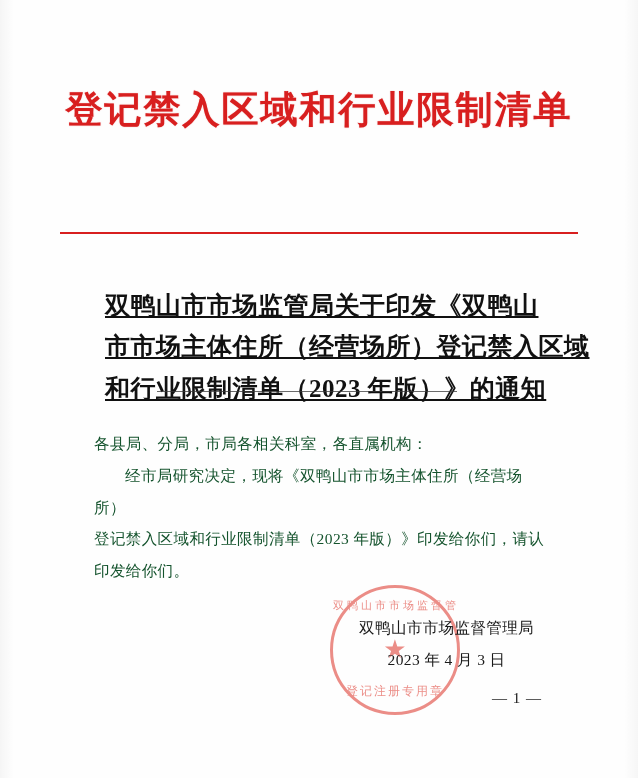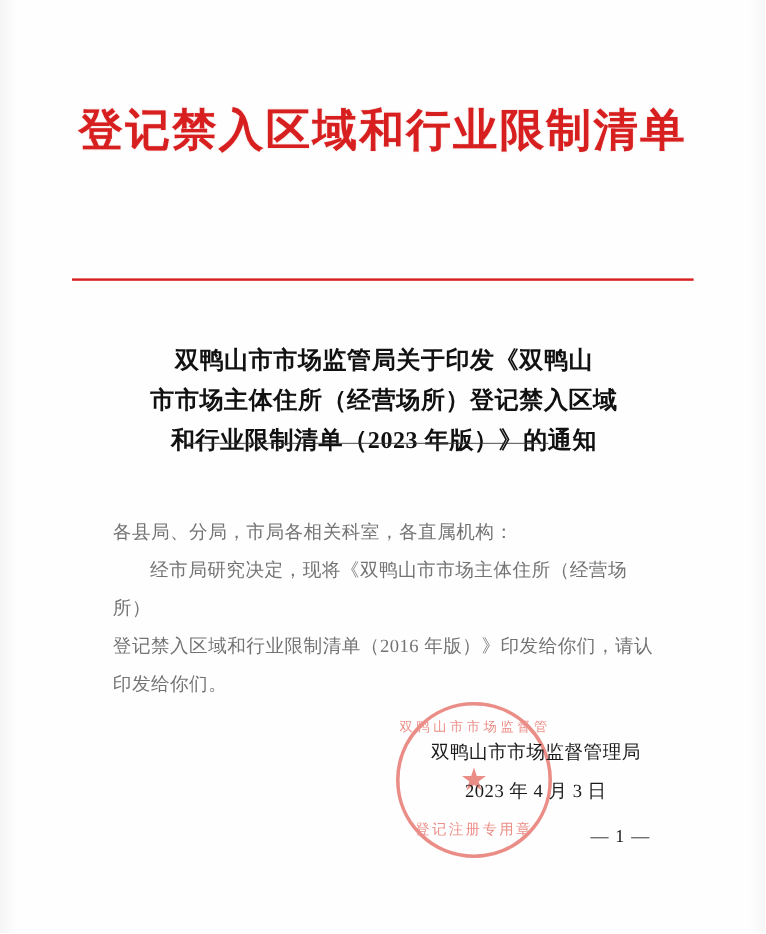--- a/index.html
+++ b/index.html
@@ -61,25 +61,26 @@
     background: #d81f1f;
   }
 
   
   .doc-title {
     position: absolute;
     top: 285px;
     left: 105px;
     width: 430px;
     text-align: center;
-    font-size: 20px;
+    font-size: 25px;
     font-weight: bold;
     line-height: 1.65;
     letter-spacing: 0.5px;
     color: #111;
+    text-decoration: underline;
   }
   .doc-title .line {
     display: block;
     white-space: nowrap;
   }
   .doc-title .line.strike {
     position: relative;
   }
   .doc-title .line.strike::after {
     content: "";
@@ -93,21 +94,21 @@
   }
 
   
   .doc-body {
     position: absolute;
     top: 428px;
     left: 94px;
     width: 452px;
     font-size: 15.5px;
     line-height: 2.05;
-    color: #737373;
+    color: #14532d;
     letter-spacing: 0.4px;
   }
   .doc-body p {
     margin: 0;
   }
   .doc-body p.indent {
     text-indent: 2em;
   }
 
   
@@ -207,21 +208,21 @@
 
   <div class="doc-title">
     <span class="line">双鸭山市市场监管局关于印发《双鸭山</span>
     <span class="line">市市场主体住所（经营场所）登记禁入区域</span>
     <span class="line strike">和行业限制清单（2023 年版）》的通知</span>
   </div>
 
   <div class="doc-body">
     <p>各县局、分局，市局各相关科室，各直属机构：</p>
     <p class="indent">经市局研究决定，现将《双鸭山市市场主体住所（经营场所）</p>
-    <p>登记禁入区域和行业限制清单（2016 年版）》印发给你们，请认</p>
+    <p>登记禁入区域和行业限制清单（2023 年版）》印发给你们，请认</p>
     <p>印发给你们。</p>
   </div>
 
   <div class="seal">
     <div class="seal-top-text">双鸭山市市场监督管理局</div>
     <div class="seal-star">★</div>
     <div class="seal-bottom-text">登记注册专用章</div>
   </div>
 
   <div class="signature">

